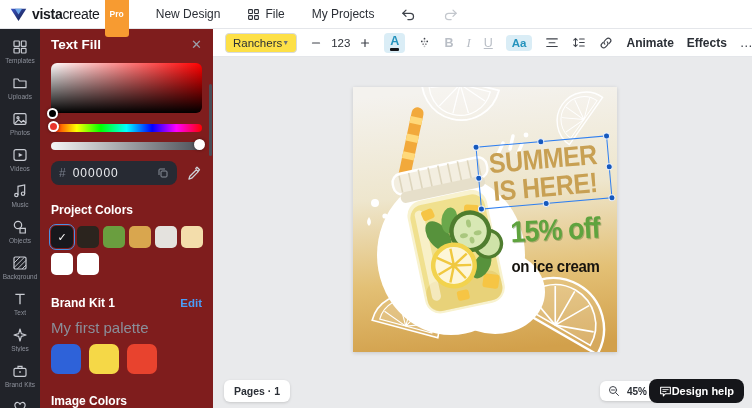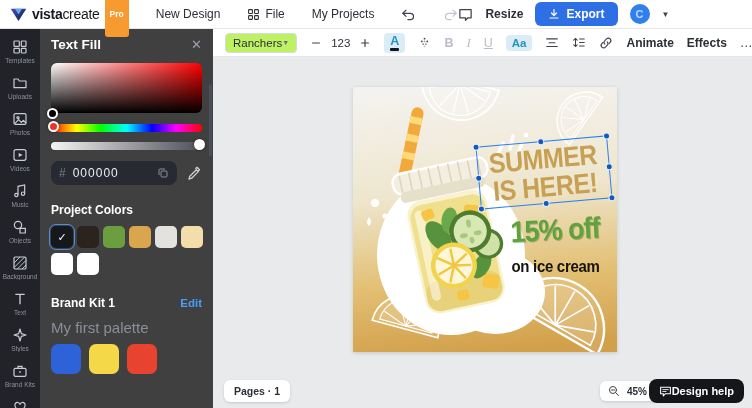--- a/index.html
+++ b/index.html
@@ -32,21 +32,21 @@
 
   
   .sidebar { position:absolute; top:29px; left:0; width:40px; height:379px; background:#212329;
     display:flex; flex-direction:column; align-items:center; padding-top:6px; gap:2px; z-index:20; }
   .side-item { width:40px; display:flex; flex-direction:column; align-items:center; gap:2px;
     padding:4px 0 5px; cursor:pointer; color:#c9ccd3; }
   .side-item span.lbl { font-size:6.5px; color:#8d919b; text-align:center; width:40px;
     overflow:hidden; white-space:nowrap; }
 
   
-  .panel { position:absolute; top:29px; left:40px; width:173px; height:379px; background:#404040;
+  .panel { position:absolute; top:29px; left:40px; width:173px; height:379px; background:#7f1d1d;
     padding:8px 11px 0; z-index:20; color:#e8eaee; }
   .panel-scroll { position:absolute; right:1px; top:55px; width:3px; height:72px; background:#4a4e58; border-radius:2px; }
   .panel-head { display:flex; align-items:center; justify-content:space-between; margin-bottom:11px; }
   .panel-title { font-size:13.5px; font-weight:700; color:#fff; }
   .close-x { color:#9ba0ab; font-size:13px; background:none; border:none; cursor:pointer; }
   .sat-box { position:relative; height:50px; border-radius:6px;
     background:linear-gradient(to bottom, rgba(0,0,0,0), #000), linear-gradient(to right, #fff, #f00); }
   .pick-handle { position:absolute; width:11px; height:11px; border-radius:50%;
     border:2px solid #fff; box-shadow:0 0 3px rgba(0,0,0,.5); cursor:pointer; }
   .sat-handle { left:-4px; bottom:-6px; background:#000; }
@@ -73,21 +73,21 @@
   .edit-link { color:#4a9df8; font-size:11.5px; font-weight:600; background:none; border:none; cursor:pointer; font-family:inherit; }
   .palette-label { color:#8a8f9a; font-size:15px; margin-top:9px; }
   .image-label { margin-top:20px; }
 
   
   .content { position:absolute; top:29px; left:213px; width:539px; height:379px; }
   .toolbar { height:28px; background:#fff; border-bottom:1px solid #e4e6ea; display:flex;
     align-items:center; padding:0 12px; gap:13px; color:#3f434b; }
   .font-box { display:flex; align-items:center; justify-content:space-between; width:86px;
     border:1px solid #d7dadf; border-radius:4px; padding:3px 7px; font-size:11.5px; color:#2b2f36;
-    cursor:pointer; background:#bef264; font-family:inherit; }
+    cursor:pointer; background:#fde047; font-family:inherit; }
   .size-group { display:flex; align-items:center; gap:9px; }
   .size-val { font-size:11.5px; color:#2b2f36; cursor:text; }
   .t-icon { background:none; border:none; cursor:pointer; color:#3f434b; display:flex;
     align-items:center; font-family:inherit; }
   .t-icon.dis { color:#b9bec6; }
   .chip { background:var(--toolbar-active-bg,#daedf6); border-radius:4px; padding:2px 6px;
     color:var(--toolbar-active-fg,#2593bd); font-weight:700; font-size:12.5px; border:none; cursor:pointer; font-family:inherit; }
   .a-color { position:relative; line-height:1; }
   .a-color i { display:block; height:2.5px; background:#15161a; margin-top:1px; border-radius:1px; }
   .t-label { font-size:12px; font-weight:600; color:#2b2f36; background:none; border:none;
@@ -173,38 +173,20 @@
             <path d="M3 8 H15 a5 5 0 0 1 0 10 H11"></path>
         </svg>
       </button>
       <button class="icon-btn disabled">
         <svg width="15" height="13" viewBox="0 0 24 20" fill="none" stroke="currentColor" stroke-width="2" stroke-linecap="round" stroke-linejoin="round">
           <path d="M16 3 L21 8 L16 13"></path>
             <path d="M21 8 H9 a5 5 0 0 0 0 10 H13"></path>
         </svg>
       </button>
     </div>
-    <div class="tb-right">
-      <button class="icon-btn">
-        <svg width="15" height="14" viewBox="0 0 24 22" fill="none" stroke="currentColor" stroke-width="2" stroke-linejoin="round">
-          <path d="M3 4 h18 v13 h-5 l-4 4 v-4 H3 z"></path>
-        </svg>
-      </button>
-      <button class="resize-btn">Resize</button>
-      <button class="export-btn">
-        <svg width="12" height="12" viewBox="0 0 24 24" fill="none" stroke="#fff" stroke-width="2.4" stroke-linecap="round" stroke-linejoin="round">
-          <path d="M12 3 v11"></path>
-            <path d="M7 10 l5 5 5-5"></path>
-            <path d="M4 20 h16"></path>
-        </svg>
-        <span>Export</span>
-      </button>
-      <div class="avatar">C</div>
-      <span class="caret">▼</span>
-    </div>
   </header>
 
   <nav class="sidebar">
     <div class="side-item">
       <svg width="16" height="16" viewBox="0 0 24 24" fill="none" stroke="currentColor" stroke-width="1.8">
           <rect x="3" y="3" width="8" height="8" rx="1"></rect>
           <rect x="14" y="3" width="7" height="8" rx="1"></rect>
           <rect x="3" y="14" width="8" height="7" rx="1"></rect>
           <rect x="14" y="14" width="7" height="7" rx="1"></rect>
         </svg>
@@ -330,20 +312,21 @@
       <span class="sec-label">Brand Kit 1</span>
       <button class="edit-link">Edit</button>
     </div>
     <div class="palette-label">My first palette</div>
     <div class="swatch-row3">
         <div class="swatch" style="background: rgb(46, 98, 217);"></div>
         <div class="swatch" style="background: rgb(245, 216, 71);"></div>
         <div class="swatch" style="background: rgb(232, 67, 46);"></div>
       </div>
 
+    <div class="sec-label image-label">Image Colors</div>
 
   </aside>
 
   <section class="content">
 
     <div class="toolbar">
       <button class="font-box">
         <span>Ranchers</span>
         <span style="font-size:7px;color:#6b7078">▼</span>
       </button>

